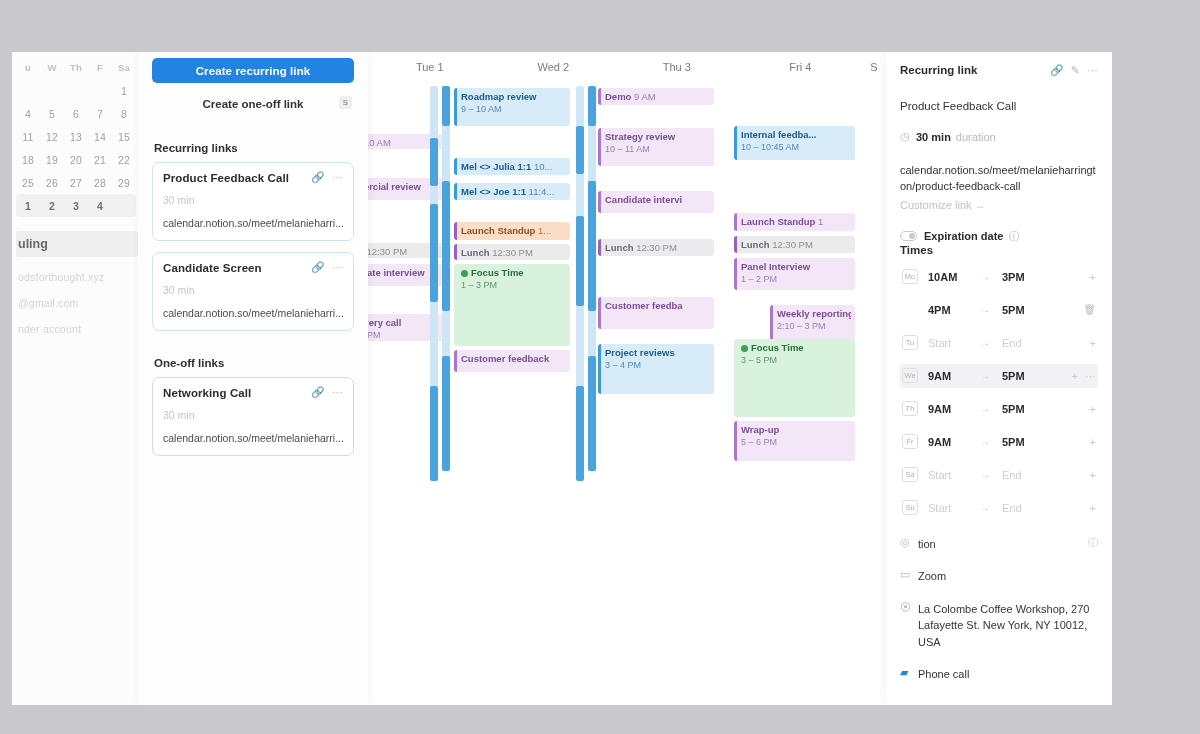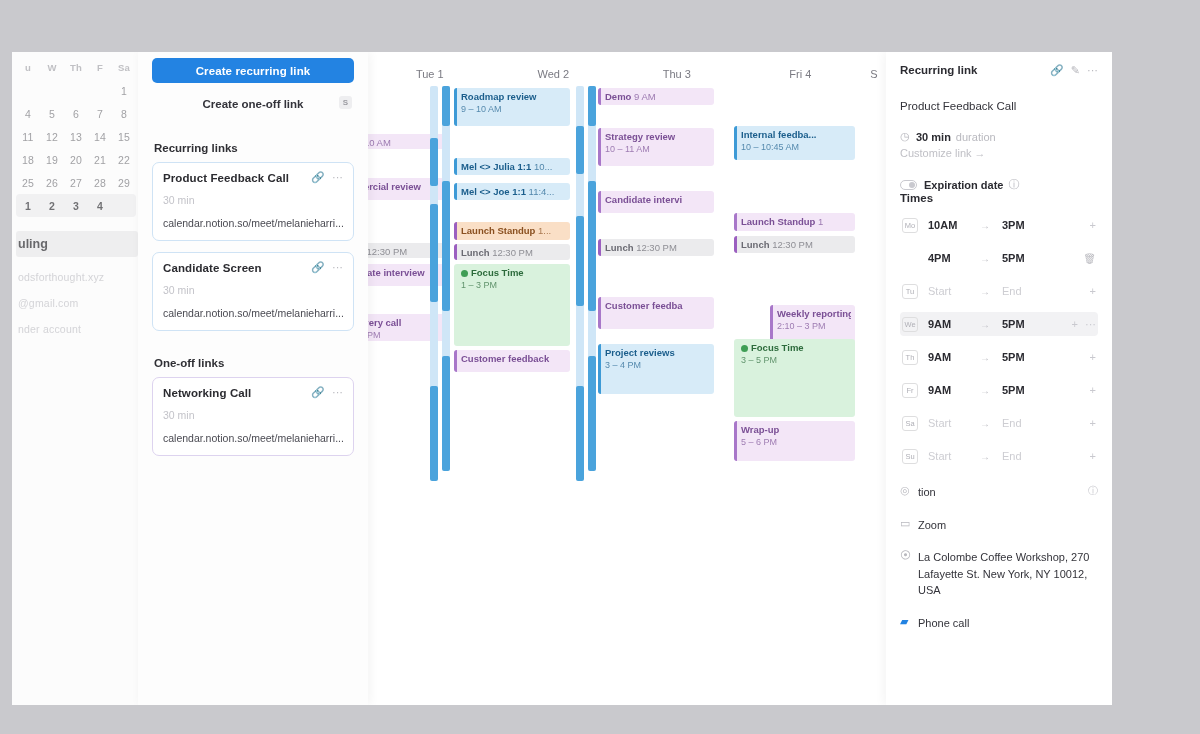--- a/index.html
+++ b/index.html
@@ -90,21 +90,21 @@
     letter-spacing: .1px;
   }
   .ic { color: #b6b6bc; font-size: 11px; margin-left: 7px; line-height: 1; }
   .link-dur { font-size: 10.5px; color: #c3c3c9; margin-top: 10px; }
   .link-url {
     font-size: 10.5px; color: #4a4a52; margin-top: 11px;
     white-space: nowrap; overflow: hidden;
   }
   
   .calendar { flex: 1; position: relative; background: #fff; overflow: hidden; }
-  .cal-head { display: flex; height: 34px; align-items: center; }
+  .cal-head { display: flex; height: 34px; }
   .cal-head .col {
     flex: 1; text-align: center;
     font-size: 11px; color: #7a7a82; padding-top: 9px;
   }
   .cal-head .col.part { flex: 0 0 24px; }
   .cal-body { position: absolute; top: 34px; left: 0; right: 0; bottom: 0; }
   .day-col { position: absolute; top: 0; bottom: 0; }
   .evt {
     position: absolute; left: 2px; right: 2px;
     border-radius: 3px; overflow: hidden;
@@ -387,20 +387,25 @@
             <div class="tm">10 – 10:45 AM</div>
           </div>
           <div class="evt e-lilac" style="top: 127px; height: 18px;">
             <span class="bar"></span>
             <div class="t">Launch Standup <span class="s">1</span></div>
           </div>
           <div class="evt e-grey" style="top: 150px; height: 17px;">
             <span class="bar"></span>
             <div class="t">Lunch <span class="s">12:30 PM</span></div>
           </div>
+          <div class="evt e-lilac" style="top: 172px; height: 32px;">
+            <span class="bar"></span>
+            <div class="t">Panel Interview</div>
+            <div class="tm">1 – 2 PM</div>
+          </div>
           <div class="evt e-lilac" style="top: 219px; height: 48px; margin-left: 36px;">
             <span class="bar"></span>
             <div class="t">Weekly reporting</div>
             <div class="tm">2:10 – 3 PM</div>
           </div>
           <div class="evt e-green" style="top: 253px; height: 78px;">
             <div class="t"><span class="dot"></span>Focus Time</div>
             <div class="tm">3 – 5 PM</div>
           </div>
           <div class="evt e-lilac" style="top: 335px; height: 40px;">
@@ -438,20 +443,21 @@
       <span class="ic">🔗</span>
       <span class="ic">✎</span>
       <span class="ic">···</span>
     </div>
     <div class="d-title">Product Feedback Call</div>
     <div class="d-row">
       <span class="gi">◷</span>
       <span class="d-strong">30 min</span>
       <span class="d-mute">duration</span>
     </div>
+    <div class="d-url">calendar.notion.so/meet/melanieharrington/product-feedback-call</div>
     <div class="d-custom">Customize link →</div>
     <div class="d-row">
       <span class="toggle"></span>
       <span class="d-strong">Expiration date</span>
       <span class="d-mute">ⓘ</span>
     </div>
     <div class="d-sec">Times</div>
     <div id="time-rows">
         <div class="time-row">
           <span class="day-badge">Mo</span>

